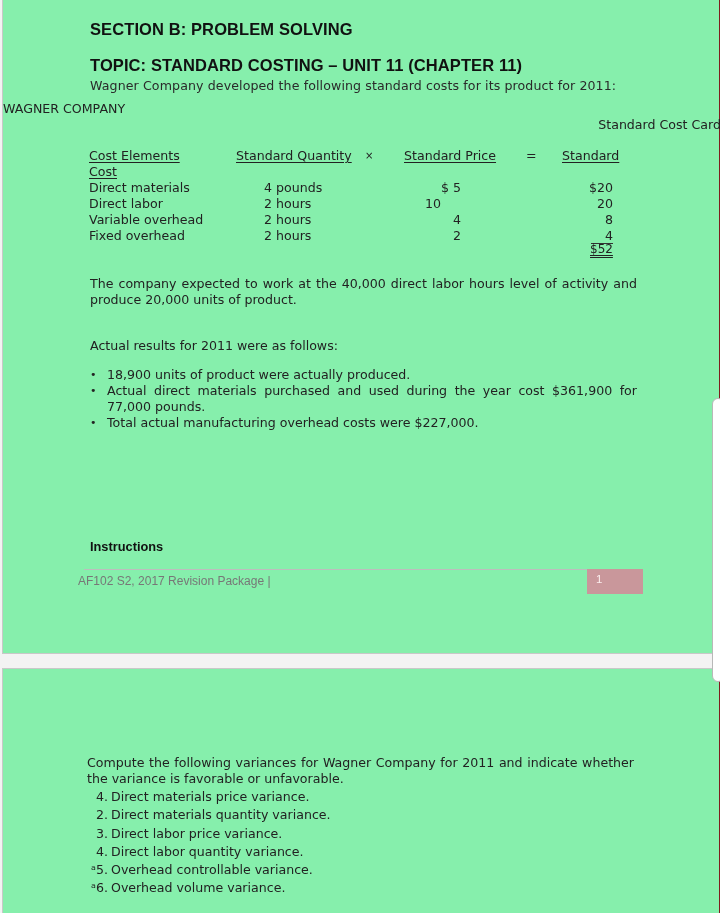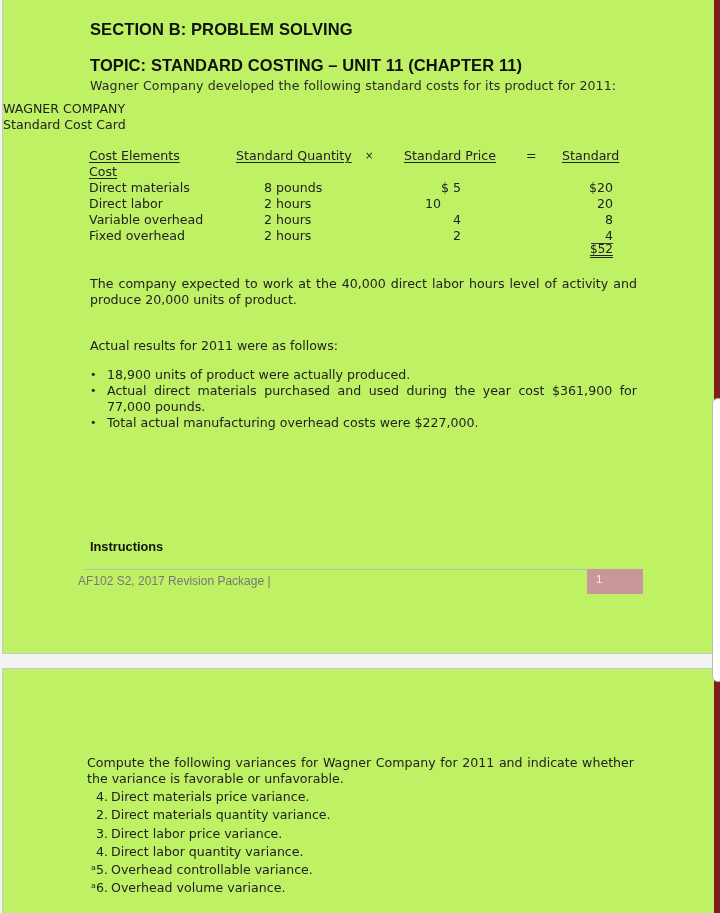--- a/index.html
+++ b/index.html
@@ -1,33 +1,33 @@
 <!DOCTYPE html>
 <html><head>
 <meta charset="utf-8">
 <style>
   * { box-sizing: border-box; margin: 0; padding: 0; }
   html, body { width: 720px; height: 913px; overflow: hidden; background: #f3f3f3; }
   body { position: relative; font-family: "DejaVu Sans", sans-serif; color: #222; }
 
   .page {
-    position: absolute; left: 2px; width: 718px; background: #bef264;
-    border-left: 1px solid #c8c8c8; border-right: 6px solid #7f1d1d;
+    position: absolute; left: 2px; width: 718px; background: #86efac;
+    border-left: 1px solid #c8c8c8; border-right: 1px solid #7f1d1d;
   }
   #page1 { top: 0; height: 654px; border-bottom: 1px solid #c8c8c8; }
   #page2 { top: 668px; height: 245px; border-top: 1px solid #c8c8c8; }
 
   .abs { position: absolute; white-space: nowrap; }
 
   .h-section { left: 87px; top: 20px; font-family: "Liberation Sans", sans-serif; font-weight: bold; font-size: 16.5px; color: #111; letter-spacing: 0.1px; }
   .h-topic { left: 87px; top: 56px; font-family: "Liberation Sans", sans-serif; font-weight: bold; font-size: 16.5px; color: #111; letter-spacing: 0.1px; }
   .body-text { font-size: 12.6px; color: #2a2a2a; letter-spacing: 0.1px; }
   .intro { left: 87px; top: 78px; }
   .card-title { left: 0; width: 718px; text-align: left; top: 101px; font-size: 12.6px; }
-  .card-sub { left: 0; width: 718px; text-align: left; top: 117px; font-size: 12.6px; }
+  .card-sub { left: 0; width: 718px; text-align: right; top: 117px; font-size: 12.6px; }
 
   .u { text-decoration: underline; text-underline-offset: 2px; }
   .th { top: 148px; font-size: 12.6px; }
   .th2 { top: 164px; font-size: 12.6px; }
   .cell { font-size: 12.6px; }
   .right { text-align: right; }
 
   .sum-line { position: absolute; left: 588px; top: 243px; width: 22px; border-top: 1px solid #333; }
   .total { left: 587px; top: 242px; font-size: 12px; text-decoration: underline double; text-underline-offset: 2px; }
 
@@ -62,21 +62,21 @@
   <div>
     <span class="abs th u" style="left:86px">Cost Elements</span>
     <span class="abs th u" style="left:233px">Standard Quantity</span>
     <span class="abs th" style="left:362px;font-size:10px;top:150px">×</span>
     <span class="abs th u" style="left:401px">Standard Price</span>
     <span class="abs th" style="left:523px">=</span>
     <span class="abs th u" style="left:559px">Standard</span>
     <span class="abs th2 u" style="left:86px">Cost</span>
 
     <span class="abs cell" style="left:86px;top:180px">Direct materials</span>
-    <span class="abs cell" style="left:261px;top:180px">8 pounds</span>
+    <span class="abs cell" style="left:261px;top:180px">4 pounds</span>
     <span class="abs cell right" style="left:400px;width:58px;top:180px">$ 5</span>
     <span class="abs cell right" style="left:560px;width:50px;top:180px">$20</span>
 
     <span class="abs cell" style="left:86px;top:196px">Direct labor</span>
     <span class="abs cell" style="left:261px;top:196px">2 hours</span>
     <span class="abs cell right" style="left:380px;width:58px;top:196px">10</span>
     <span class="abs cell right" style="left:560px;width:50px;top:196px">20</span>
 
     <span class="abs cell" style="left:86px;top:212px">Variable overhead</span>
     <span class="abs cell" style="left:261px;top:212px">2 hours</span>

